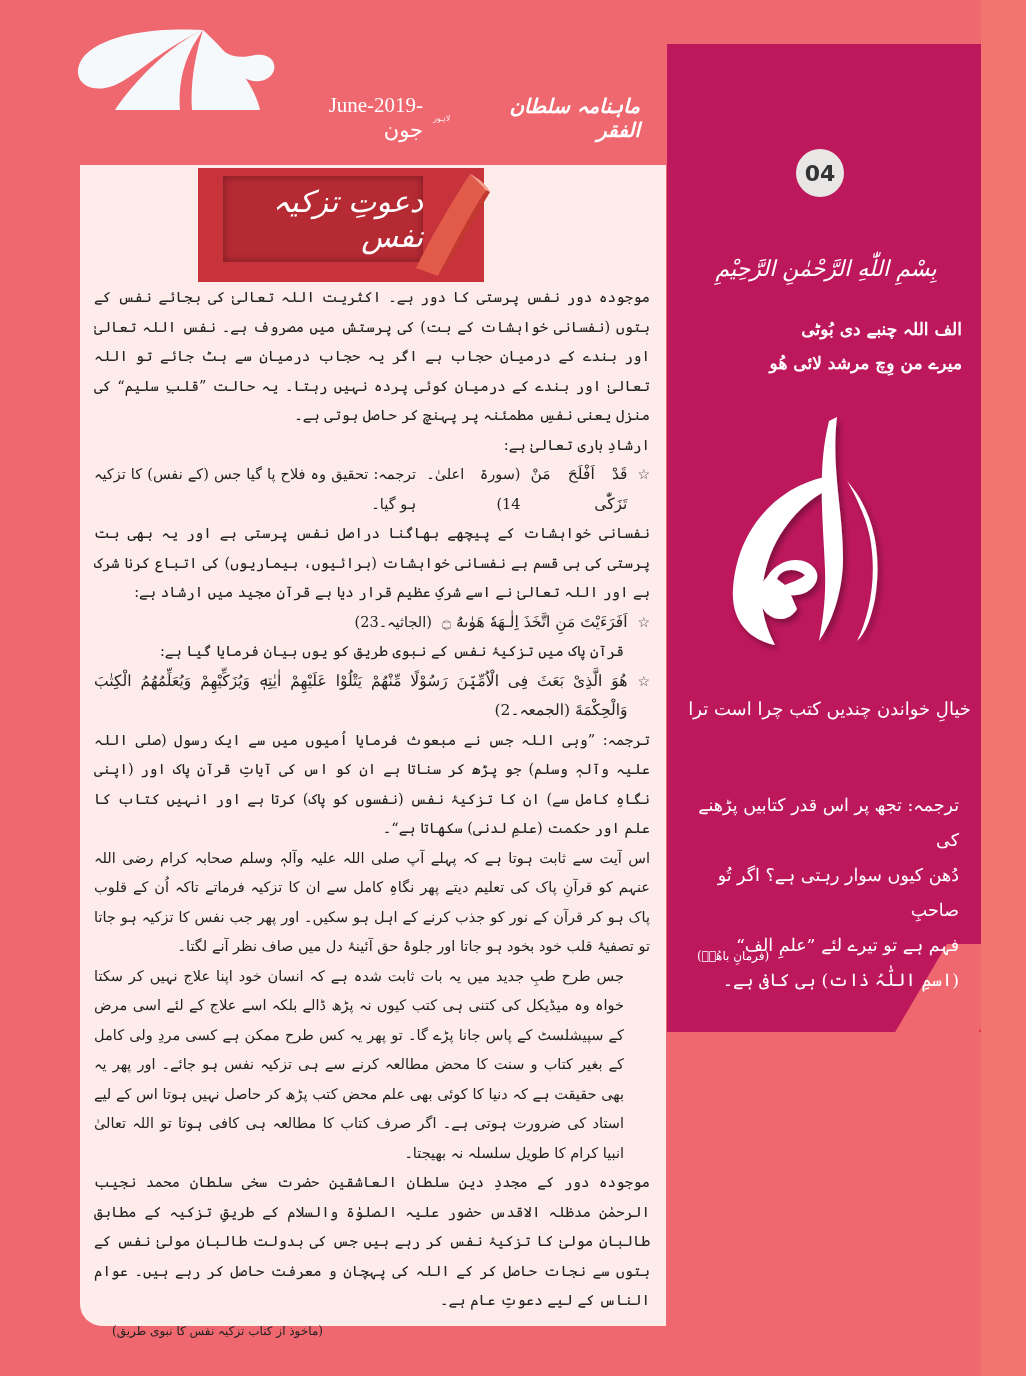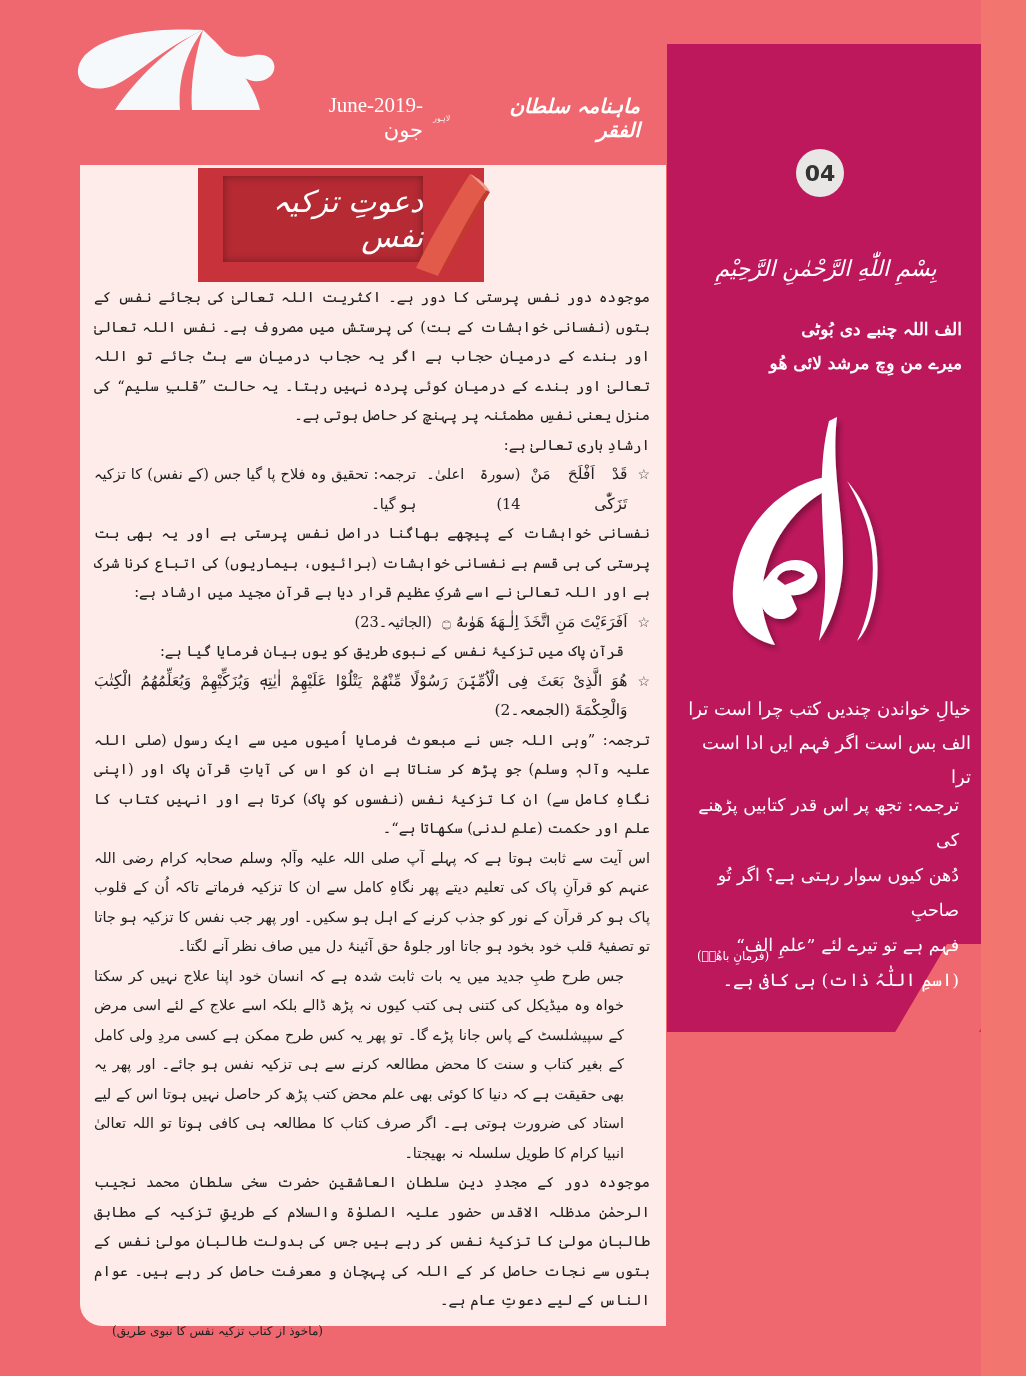--- a/index.html
+++ b/index.html
@@ -183,21 +183,20 @@
 
       <path d="M128 68 C80 78 40 120 36 180 C34 210 50 230 78 236 C70 220 62 200 66 175 C72 130 100 98 128 82 Z"></path>
       <path d="M150 72 C175 100 186 140 178 190 C174 210 168 225 160 232 C176 200 182 150 168 110 C162 94 156 82 150 72 Z"></path>
 
       <path d="M70 168 C82 148 108 146 118 160 C126 172 112 188 94 186 L100 200 C92 214 72 214 64 196 C60 186 62 176 70 168 Z M88 176 C98 172 104 170 108 166 C98 158 84 160 80 170 Z"></path>
     </g>
   </svg>
 
   <div class="persian-lines">
     <div>خیالِ خواندن چندیں کتب چرا است ترا</div>
-    <div>الف بس است اگر فہم ایں ادا است ترا</div>
   </div>
 
   <div class="translation">
     <div>ترجمہ: تجھ پر اس قدر کتابیں پڑھنے کی</div>
     <div>دُھن کیوں سوار رہتی ہے؟ اگر تُو صاحبِ</div>
     <div>فہم ہے تو تیرے لئے ”علمِ الف“</div>
     <div>(اسمِ اللّٰہُ ذات) ہی کافی ہے۔</div>
   </div>
 
   <div class="attribution">(فرمانِ باھُوؒ)</div>

